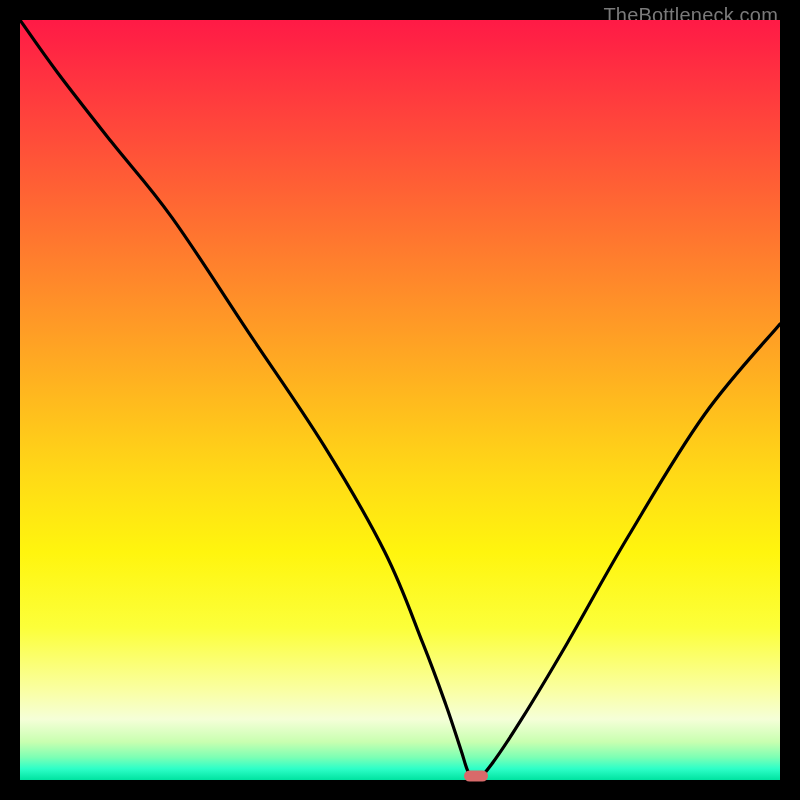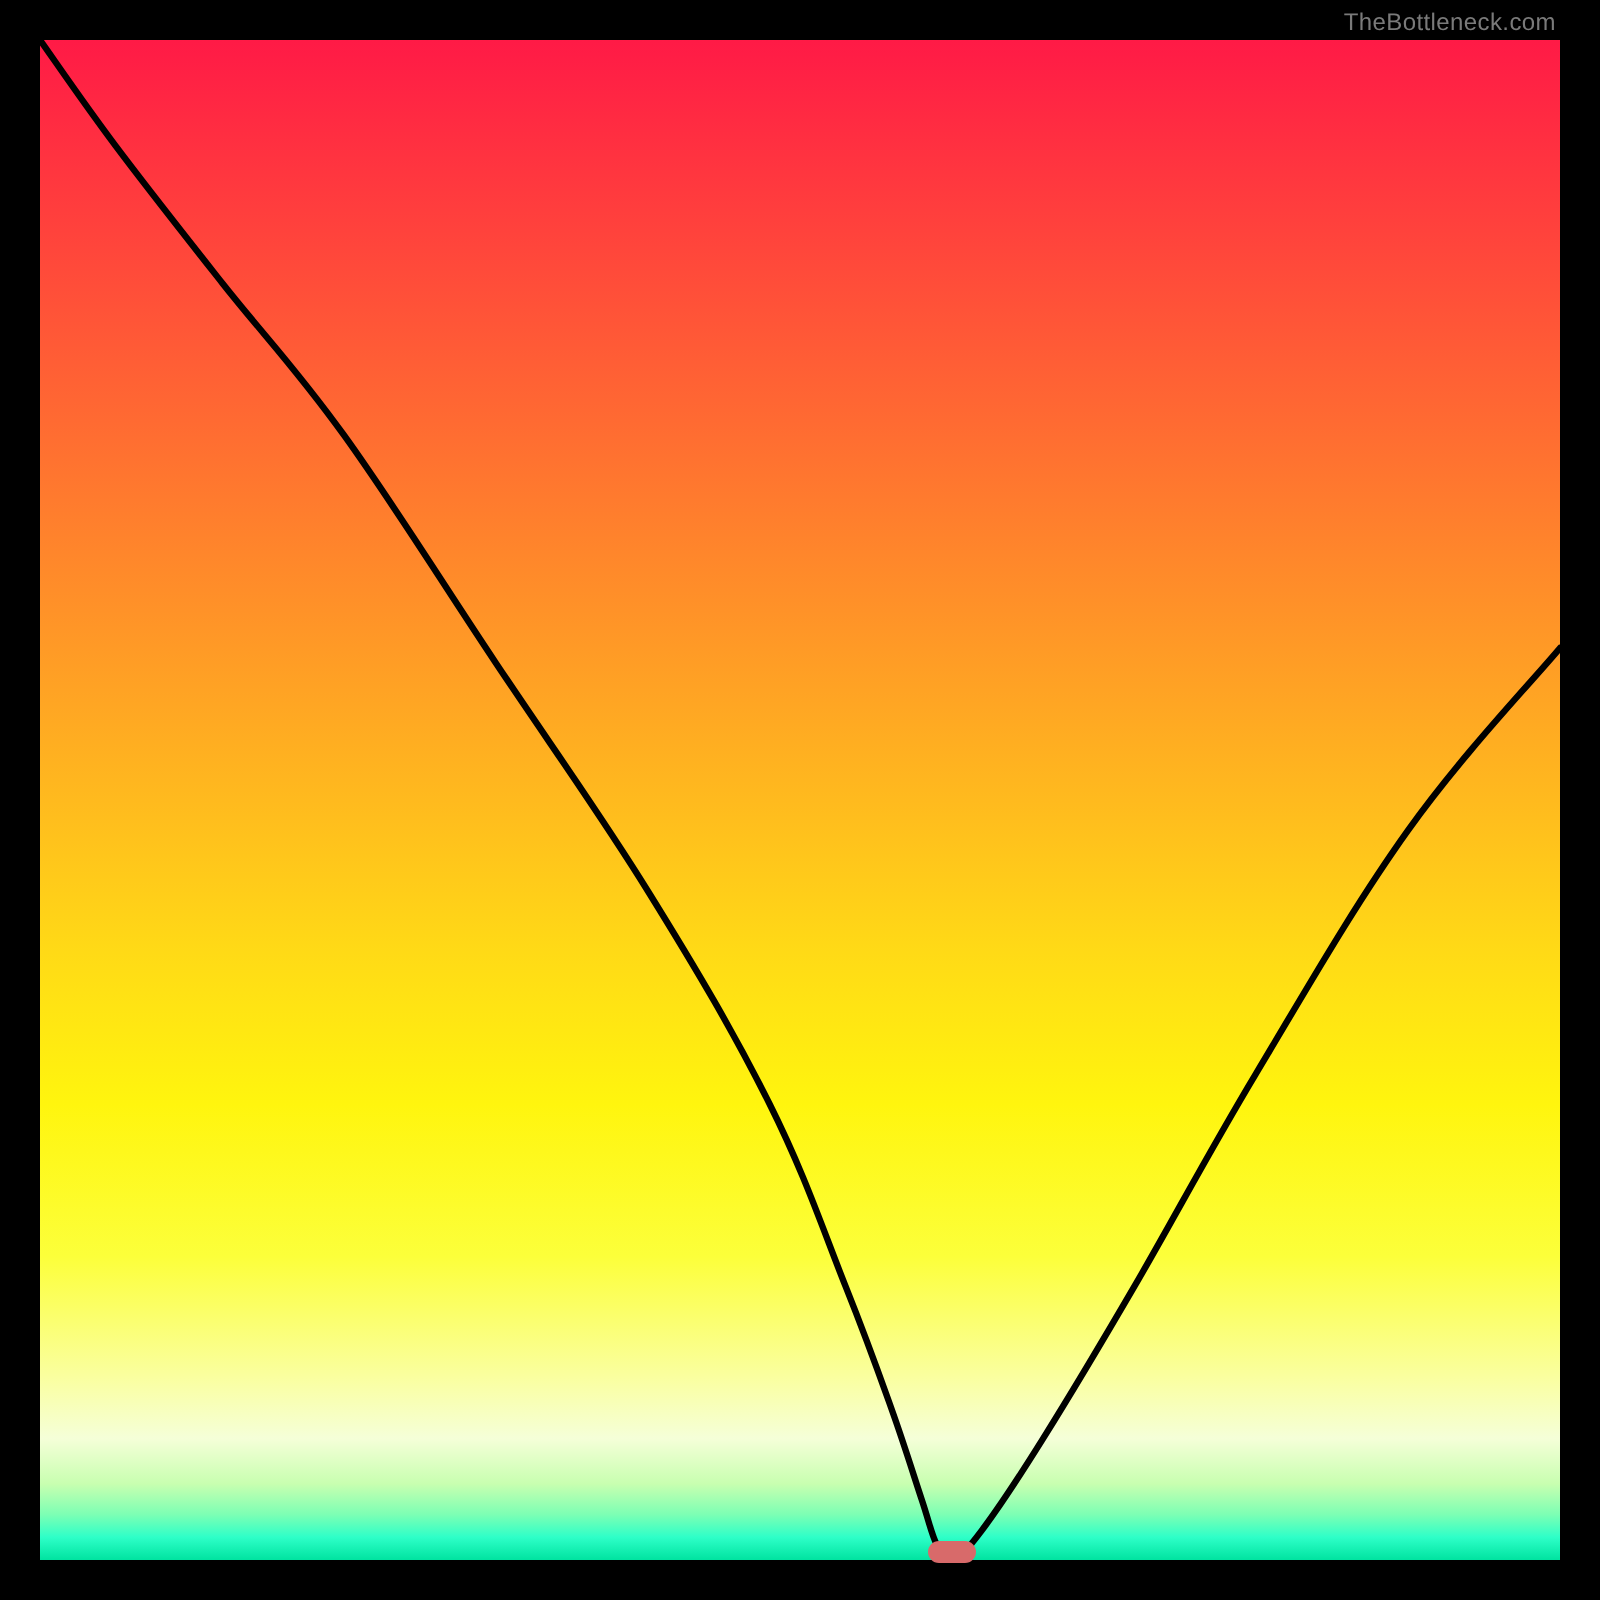--- a/index.html
+++ b/index.html
@@ -63,21 +63,21 @@
     height: 11px;
     border-radius: 6px;
     background: #d86a6a;
     transform: translate(-50%, -50%);
   }
   .attribution {
     position: absolute;
     top: 4px;
     right: 22px;
     font-family: Arial, Helvetica, sans-serif;
-    font-size: 12px;
+    font-size: 20px;
     color: #7a7a7a;
     letter-spacing: 0.2px;
   }
 </style>
 </head>
 <body>
 
 <div class="attribution">TheBottleneck.com</div>
 
 <div class="frame">

